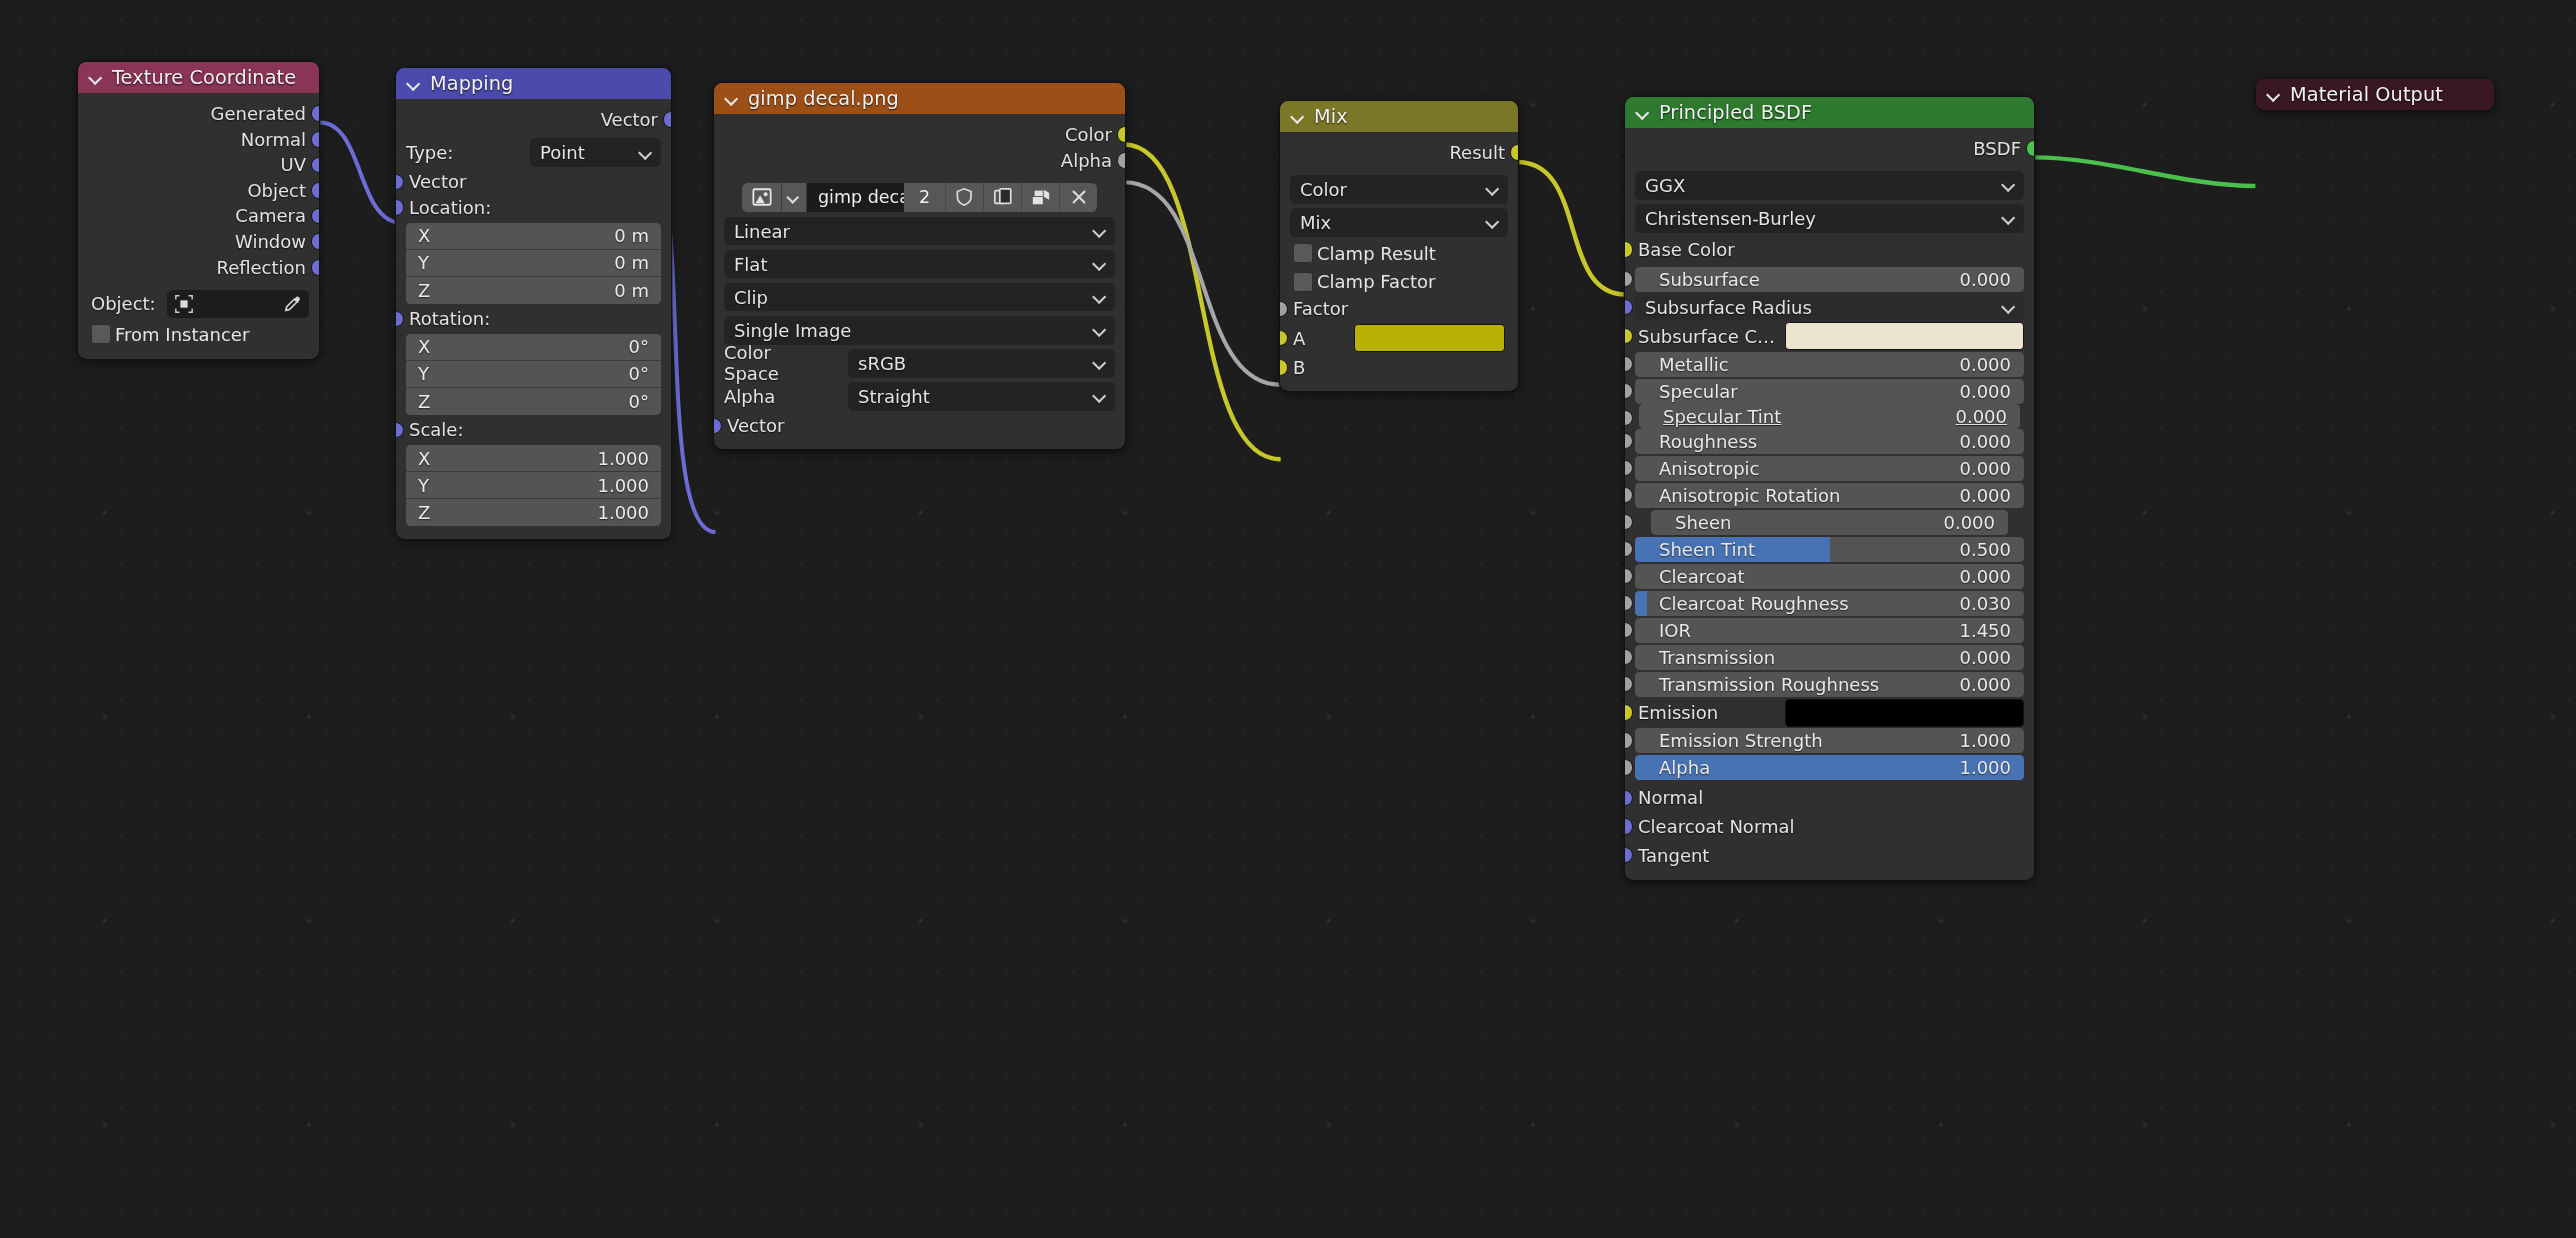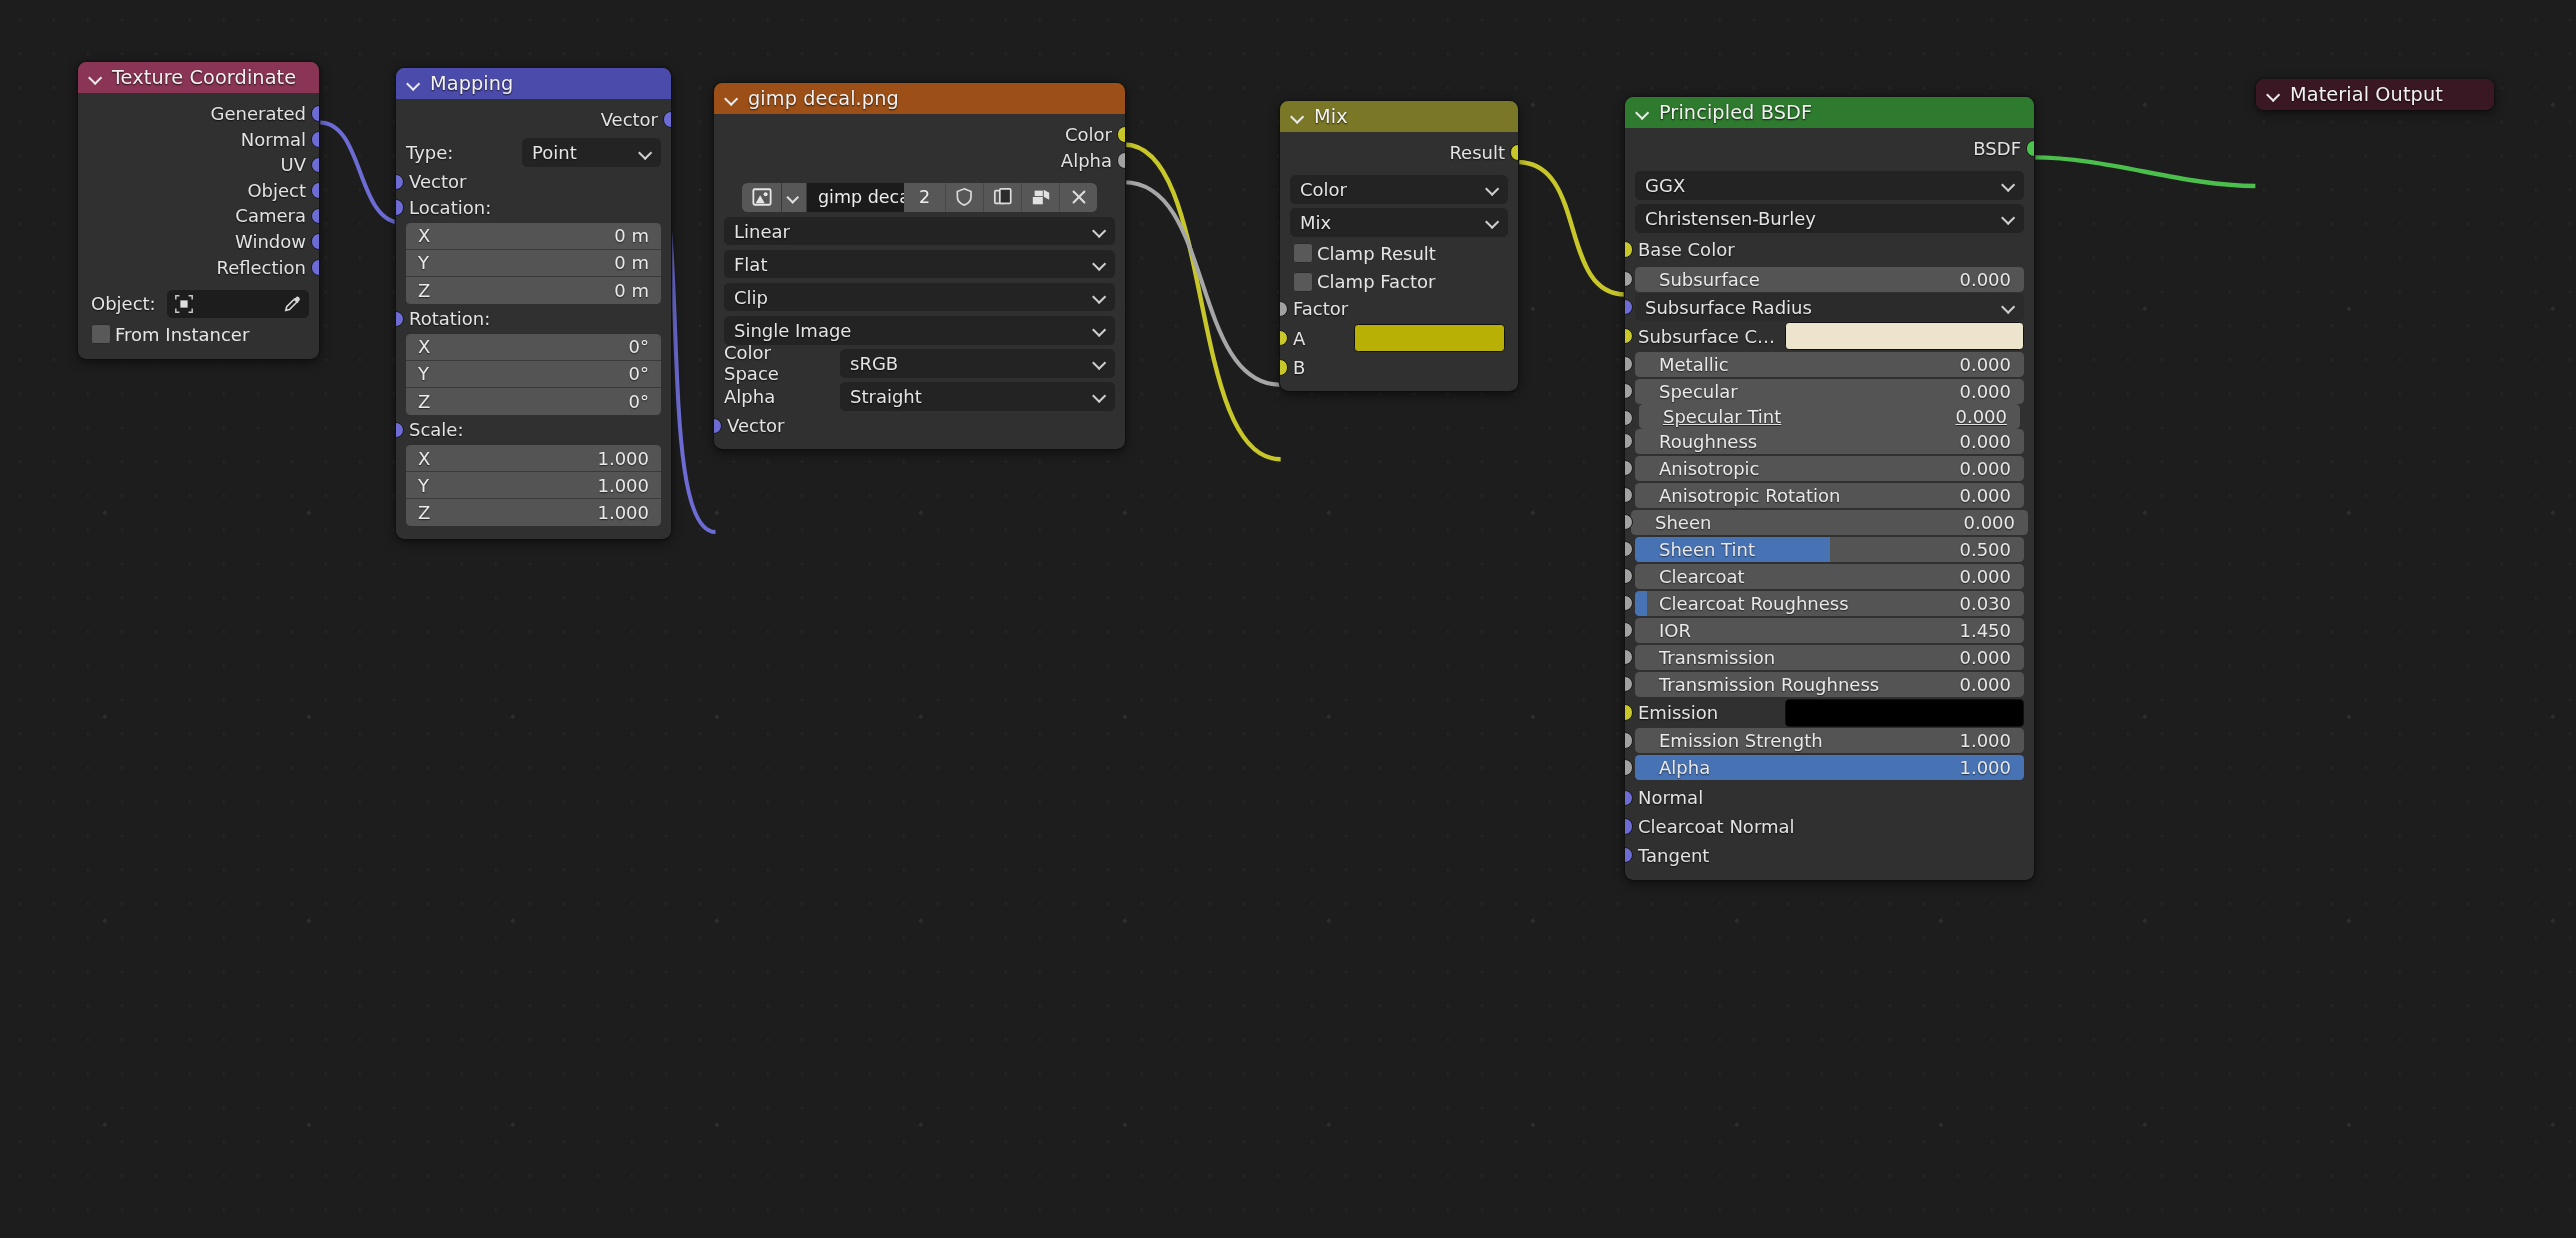--- a/index.html
+++ b/index.html
@@ -111,21 +111,21 @@
 
   .cb{
     width:20px;height:20px;border-radius:3.7px;background:#595959;
     box-shadow:inset 0 0 0 0.9px #2a2a2a;flex:0 0 auto;
   }
   .cbrow{display:flex;align-items:center;gap:4px;padding-left:13px;height:24px;font-size:18px;}
 
   .lblrow{display:flex;align-items:center;gap:11px;padding-left:13px;height:28px;font-size:18px;}
   .lblrow .lbl{flex:0 0 auto;text-shadow:0 0.9px 1.4px rgba(0,0,0,.7);}
 
-  .pairrow{display:flex;align-items:center;gap:13px;padding:0 10px;height:28.5px;}
+  .pairrow{display:flex;align-items:center;gap:21px;padding:0 10px;height:28.5px;}
   .pairrow .pl{width:103px;font-size:18px;text-shadow:0 0.9px 1.4px rgba(0,0,0,.7);}
   .pairrow .dd{flex:1;}
 
   
   .objfield{
     flex:1;height:28px;border-radius:5.5px;background:#1d1d1d;
     display:flex;align-items:center;justify-content:space-between;
     padding:0 7.4px;box-sizing:border-box;margin-right:10px;
   }
 
@@ -573,21 +573,21 @@
           </div>
       </div>
       <div class="row" style="height:27px;padding:0 10px;">
         <span class="sock s-gray" style="left:-8.3px;top:5px;"></span>
         <div class="bsdf-prop" style="flex:1;">
             <span class="fill" style="width:0%"></span>
           <span class="vl">Anisotropic Rotation</span>
           <span class="vv">0.000</span>
           </div>
       </div>
-      <div class="row" style="height:27px;padding:0 6px;">
+      <div class="row" style="height:27px;padding:0 26px;">
         <span class="sock s-gray" style="left:-8.3px;top:5px;"></span>
         <div class="bsdf-prop" style="flex:1;">
             <span class="fill" style="width:0%"></span>
           <span class="vl">Sheen</span>
           <span class="vv">0.000</span>
           </div>
       </div>
       <div class="row" style="height:27px;padding:0 10px;">
         <span class="sock s-gray" style="left:-8.3px;top:5px;"></span>
         <div class="bsdf-prop" style="flex:1;">

